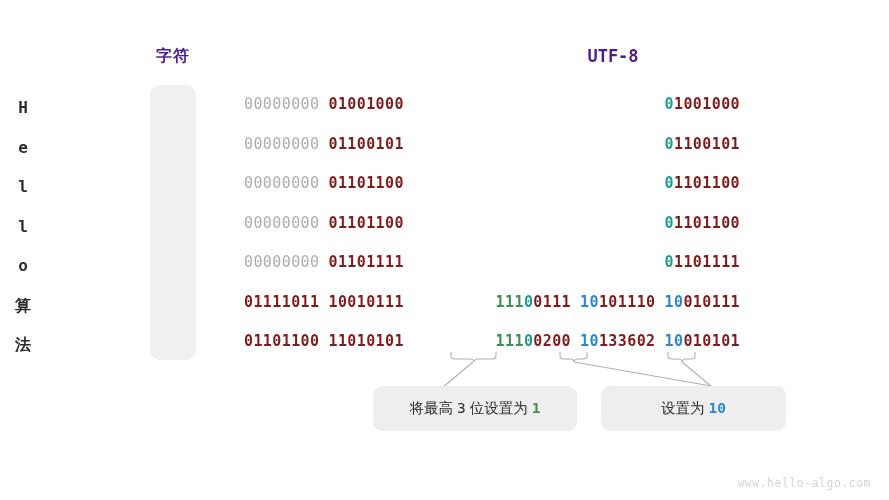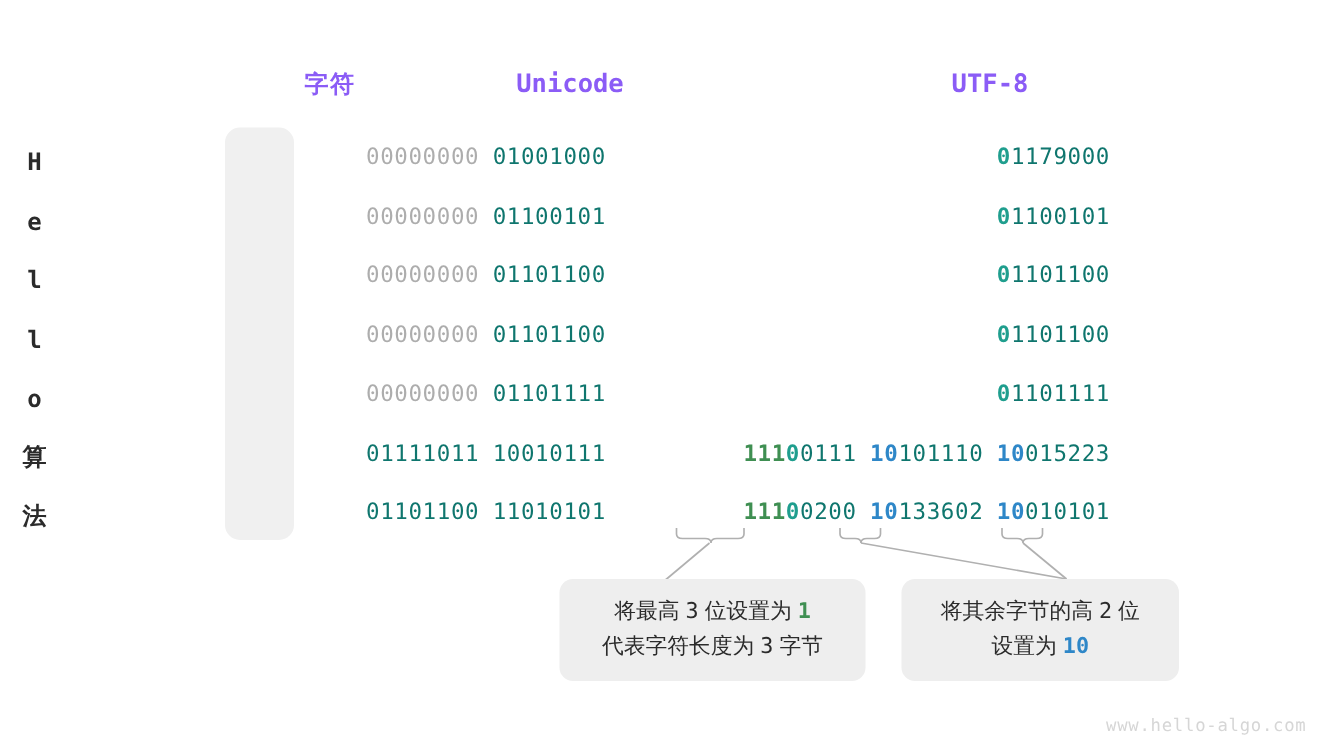--- a/index.html
+++ b/index.html
@@ -18,23 +18,22 @@
     width: 889px;
     height: 500px;
   }
 
   
   .hdr {
     position: absolute;
     font-family: "DejaVu Sans Mono", monospace;
     font-weight: bold;
     font-size: 17px;
-    color: #8b5cf6;
+    color: #4c1d95;
     white-space: nowrap;
-    margin-left: 47px;
   }
   .hdr-char {
     left: 150px;
     top: 46px;
     width: 46px;
     text-align: center;
     font-family: "Liberation Sans", sans-serif;
     font-size: 16px;
     letter-spacing: 1px;
   }
@@ -93,21 +92,21 @@
     position: absolute;
     left: 440px;
     width: 300px;
     text-align: right;
     font-family: "DejaVu Sans Mono", monospace;
     font-size: 15px;
     letter-spacing: 0.4px;
     white-space: nowrap;
   }
   .b-pale   { color: #adadad; margin-top: 12px; }
-  .b-dark   { color: #0f766e; }
+  .b-dark   { color: #7f1d1d; font-weight: bold; }
   .b-teal   { color: #1f9e8e; font-weight: bold; }
   .b-green  { color: #3f8f52; font-weight: bold; margin-top: 24px; }
   .b-blue   { color: #2e87c8; font-weight: bold; }
   .b-sp     { display: inline-block; width: 9px; }
 
   
   #connectors {
     position: absolute;
     left: 0;
     top: 0;
@@ -153,21 +152,20 @@
     color: #d6d6d6;
     letter-spacing: 0.5px;
   }
 </style>
 </head>
 <body>
 
 <div id="stage">
 
   <div class="hdr hdr-char">字符</div>
-  <div class="hdr hdr-unicode">Unicode</div>
   <div class="hdr hdr-utf8">UTF-8</div>
 
   <div class="char-col"></div>
   <div id="char-cells">
       <div class="char-cell" style="top: 97px;">H</div>
       <div class="char-cell" style="top: 136.5px;">e</div>
       <div class="char-cell" style="top: 176px;">l</div>
       <div class="char-cell" style="top: 215.5px;">l</div>
       <div class="char-cell" style="top: 255px;">o</div>
       <div class="char-cell cjk" style="top: 294.5px;">算</div>
@@ -177,26 +175,26 @@
   <div id="uni-cells">
       <div class="uni-cell" style="top: 95px;"><span class="b-pale">00000000</span><span class="b-sp">&nbsp;</span><span class="b-dark">01001000</span></div>
       <div class="uni-cell" style="top: 134.5px;"><span class="b-pale">00000000</span><span class="b-sp">&nbsp;</span><span class="b-dark">01100101</span></div>
       <div class="uni-cell" style="top: 174px;"><span class="b-pale">00000000</span><span class="b-sp">&nbsp;</span><span class="b-dark">01101100</span></div>
       <div class="uni-cell" style="top: 213.5px;"><span class="b-pale">00000000</span><span class="b-sp">&nbsp;</span><span class="b-dark">01101100</span></div>
       <div class="uni-cell" style="top: 253px;"><span class="b-pale">00000000</span><span class="b-sp">&nbsp;</span><span class="b-dark">01101111</span></div>
       <div class="uni-cell" style="top: 292.5px;"><span class="b-dark">01111011</span><span class="b-sp">&nbsp;</span><span class="b-dark">10010111</span></div>
       <div class="uni-cell" style="top: 332px;"><span class="b-dark">01101100</span><span class="b-sp">&nbsp;</span><span class="b-dark">11010101</span></div>
     </div>
   <div id="utf-cells">
-      <div class="utf-cell" style="top: 95px;"><span class="b-teal">0</span><span class="b-dark">1179000</span></div>
+      <div class="utf-cell" style="top: 95px;"><span class="b-teal">0</span><span class="b-dark">1001000</span></div>
       <div class="utf-cell" style="top: 134.5px;"><span class="b-teal">0</span><span class="b-dark">1100101</span></div>
       <div class="utf-cell" style="top: 174px;"><span class="b-teal">0</span><span class="b-dark">1101100</span></div>
       <div class="utf-cell" style="top: 213.5px;"><span class="b-teal">0</span><span class="b-dark">1101100</span></div>
       <div class="utf-cell" style="top: 253px;"><span class="b-teal">0</span><span class="b-dark">1101111</span></div>
-      <div class="utf-cell" style="top: 292.5px;"><span class="b-green">111</span><span class="b-teal">0</span><span class="b-dark">0111</span><span class="b-sp">&nbsp;</span><span class="b-blue">10</span><span class="b-dark">101110</span><span class="b-sp">&nbsp;</span><span class="b-blue">10</span><span class="b-dark">015223</span></div>
+      <div class="utf-cell" style="top: 292.5px;"><span class="b-green">111</span><span class="b-teal">0</span><span class="b-dark">0111</span><span class="b-sp">&nbsp;</span><span class="b-blue">10</span><span class="b-dark">101110</span><span class="b-sp">&nbsp;</span><span class="b-blue">10</span><span class="b-dark">010111</span></div>
       <div class="utf-cell" style="top: 332px;"><span class="b-green">111</span><span class="b-teal">0</span><span class="b-dark">0200</span><span class="b-sp">&nbsp;</span><span class="b-blue">10</span><span class="b-dark">133602</span><span class="b-sp">&nbsp;</span><span class="b-blue">10</span><span class="b-dark">010101</span></div>
     </div>
 
   <svg id="connectors" viewBox="0 0 889 500" xmlns="http://www.w3.org/2000/svg">
 
     <path d="M 451 352 L 451 356 Q 451 359 455 359 L 470 359 Q 474 359 474 362 Q 474 359 478 359 L 492 359 Q 496 359 496 356 L 496 352" fill="none" stroke="#b0b0b0" stroke-width="1.1"></path>
     <line x1="473" y1="362" x2="442" y2="388" stroke="#b0b0b0" stroke-width="1.1"></line>
 
     <path d="M 560 352 L 560 356 Q 560 359 564 359 L 570 359 Q 574 359 574 362 Q 574 359 578 359 L 583 359 Q 587 359 587 356 L 587 352" fill="none" stroke="#b0b0b0" stroke-width="1.1"></path>
     <line x1="574" y1="362" x2="711" y2="386" stroke="#b0b0b0" stroke-width="1.1"></line>
@@ -205,33 +203,23 @@
     <line x1="682" y1="362" x2="711" y2="386" stroke="#b0b0b0" stroke-width="1.1"></line>
   </svg>
 
   <div class="note note-1">
     <div>
       <span>将最高</span>
       <span class="num">3</span>
       <span>位设置为</span>
       <span class="em-green">1</span>
     </div>
-    <div>
-      <span>代表字符长度为</span>
-      <span class="num">3</span>
-      <span>字节</span>
-    </div>
   </div>
 
   <div class="note note-2">
-    <div>
-      <span>将其余字节的高</span>
-      <span class="num">2</span>
-      <span>位</span>
-    </div>
     <div>
       <span>设置为</span>
       <span class="em-blue">10</span>
     </div>
   </div>
 
   <div class="watermark">www.hello-algo.com</div>
 
 </div>
 

